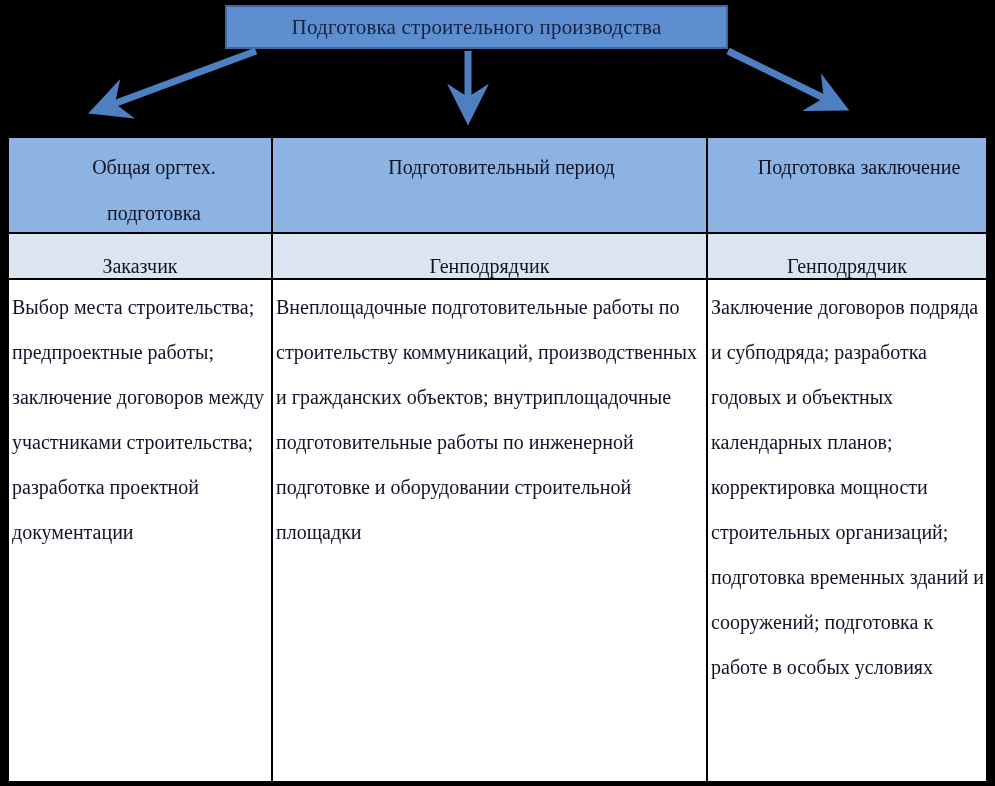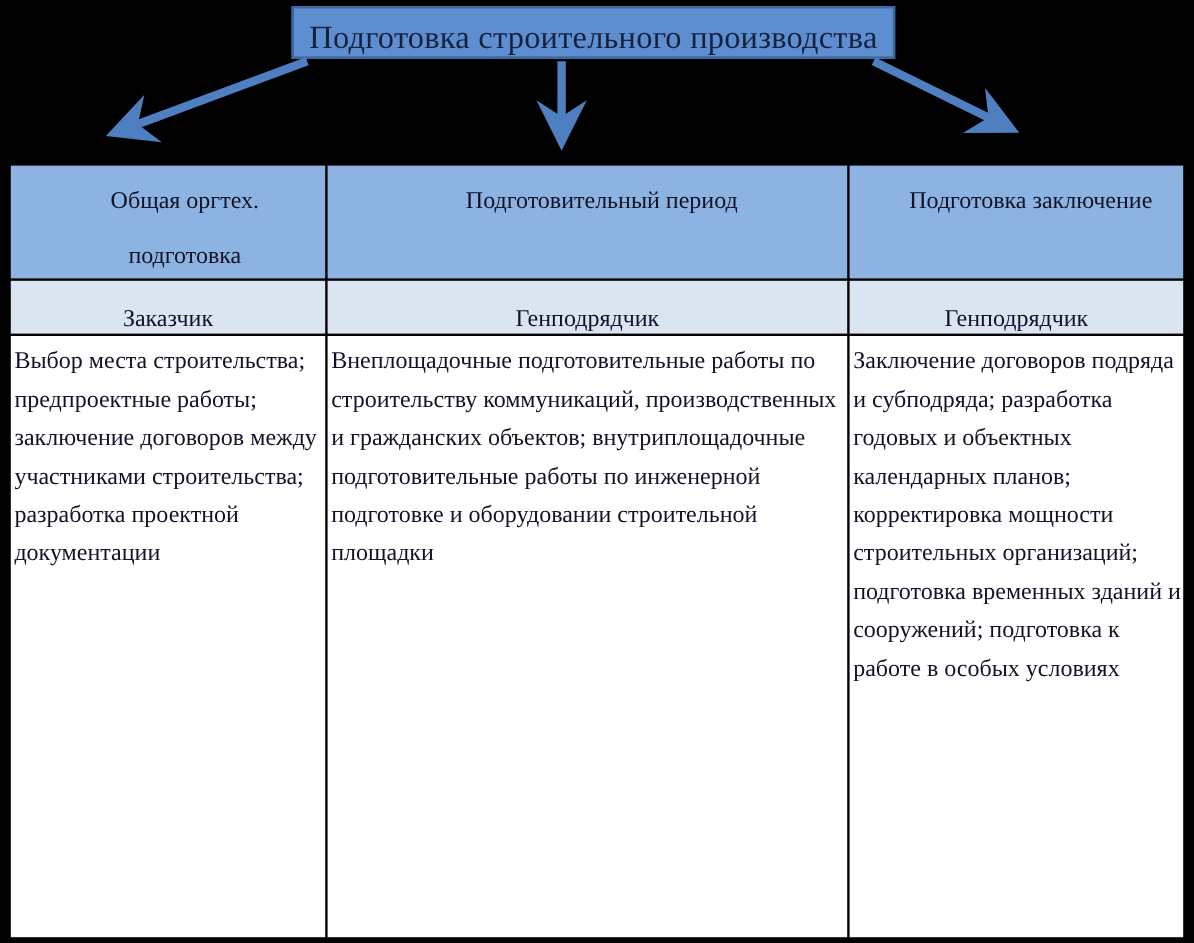--- a/index.html
+++ b/index.html
@@ -9,28 +9,28 @@
     height: 786px;
     background: var(--background, #000);
     font-family: "Liberation Serif", "DejaVu Serif", serif;
     color: var(--text, #101326);
     overflow: hidden;
   }
 
   
   .title-box {
     position: absolute;
-    left: 243px; top: 5px;
+    left: 225px; top: 5px;
     width: 499px; height: 40px;
     background: var(--title-box-fill, #5d8fd0);
     border: 2px solid var(--title-box-border, #3f68a0);
     display: flex;
-    align-items: flex-end;
+    align-items: center;
     justify-content: center;
-    font-size: 27px;
+    font-size: 21px;
     letter-spacing: 0.2px;
     color: #16213f;
   }
 
   
   .arrows {
     position: absolute;
     left: 0; top: 47px;
     width: 995px; height: 90px;
   }
@@ -62,21 +62,21 @@
     background: var(--role-fill, #dbe5f1);
     text-align: center;
     font-size: 20px;
     display: flex;
     align-items: flex-end;
     justify-content: center;
   }
   .cell.body {
     background: var(--body-fill, #fff);
     font-size: 20px;
-    line-height: 32px;
+    line-height: 45px;
     padding: 5px 1px 0 3px;
     text-align: left;
   }
 </style>
 </head>
 <body>
 
 <div class="stage">
 
   <div class="title-box">

